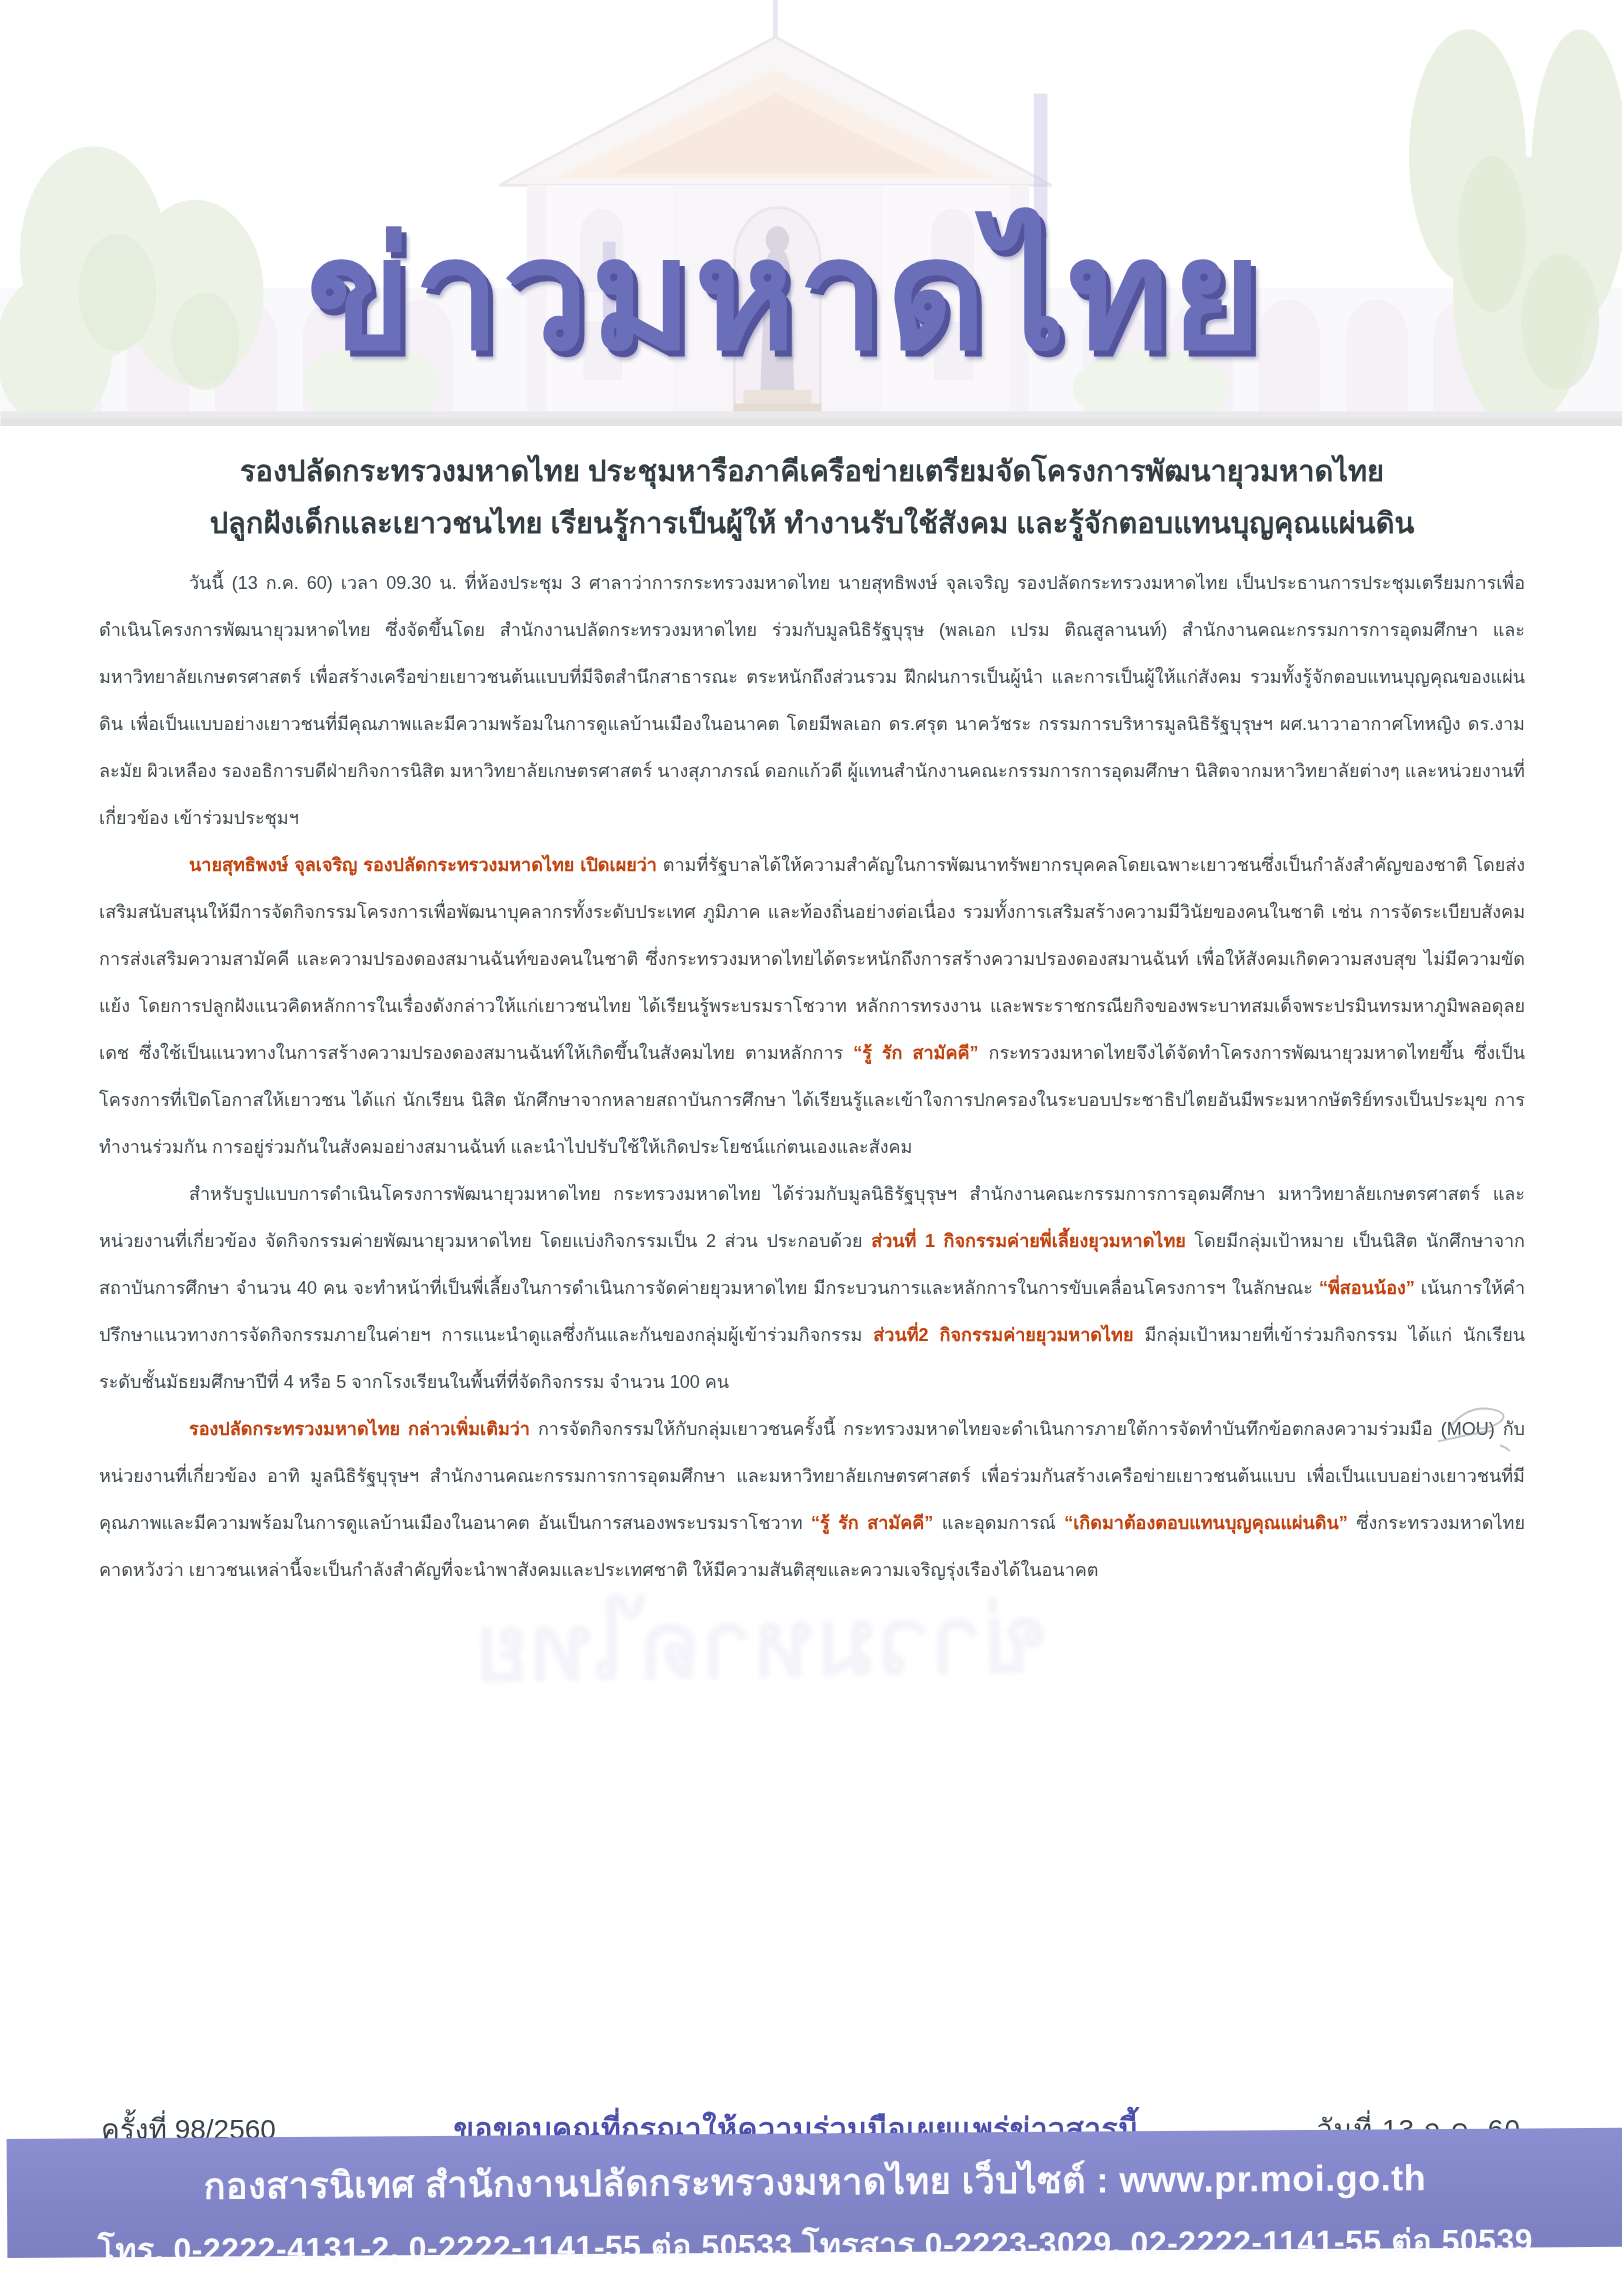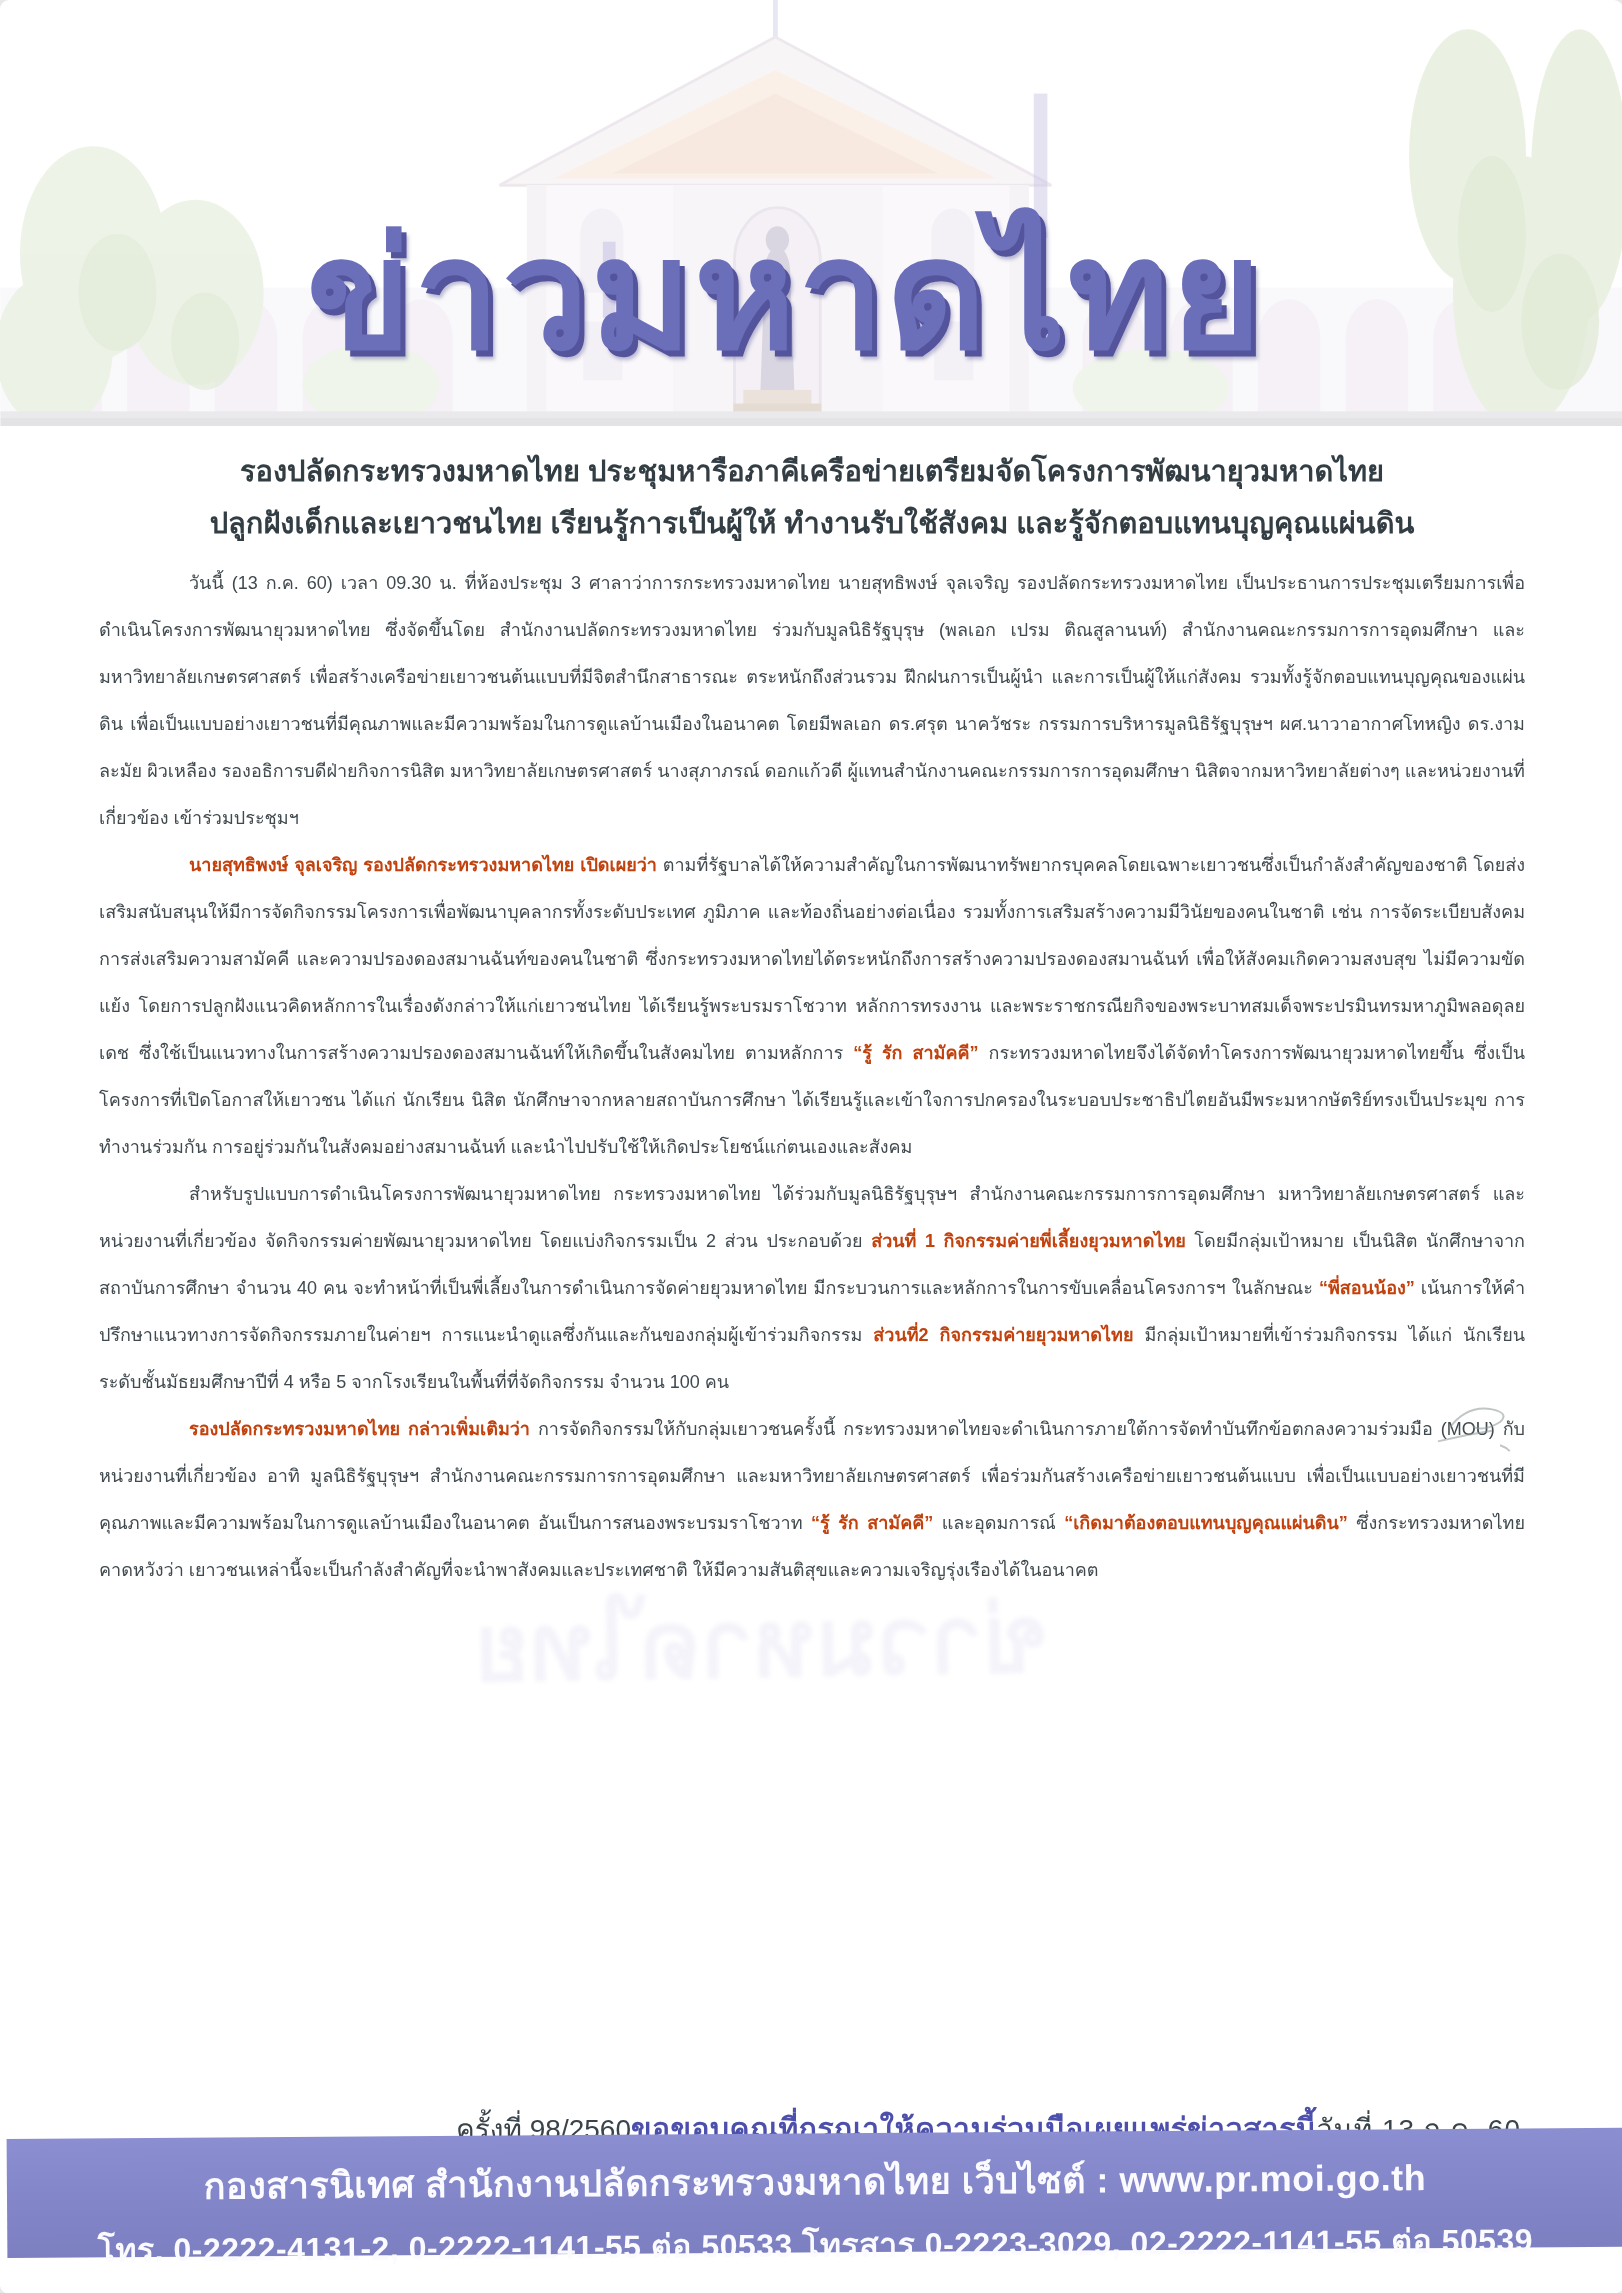--- a/index.html
+++ b/index.html
@@ -3,21 +3,20 @@
 <meta charset="utf-8">
 <style>
   html,body{margin:0;padding:0;background:#e8e8e8;}
   .page{
     position:relative;
     width:1623px;height:2294px;
     margin:0 auto;
     background:#ffffff;
     overflow:hidden;
     font-family:"Liberation Sans", sans-serif;
-    border-radius:9px;
   }
   
   .header-photo{
     position:absolute;top:0;left:0;width:1623px;height:426px;
     overflow:hidden;
   }
   .header-photo svg{position:absolute;top:0;left:0;}
   .masthead{
     position:absolute;top:203px;left:0;width:1570px;
     text-align:center;
@@ -55,21 +54,21 @@
     transform:scaleX(-1) rotate(1deg);
     filter:blur(2px);
     white-space:nowrap;
     pointer-events:none;
   }
   
   .scribble{position:absolute;top:1387px;left:1432px;}
   
   .footer-meta{
     position:absolute;top:2073px;left:101px;width:1420px;
-    display:flex;justify-content:flex-end;align-items:baseline;
+    display:flex;justify-content:space-between;align-items:baseline;
   }
   .issue-no,.issue-date{font-size:28px;color:#39434b;}
   .issue-date{letter-spacing:1px;margin-top:19px;}
   .thanks{
     font-size:30px;font-weight:bold;color:#4c4fab;
     letter-spacing:0.5px;
     margin-top:32px;
   }
   
   .contact-band{

